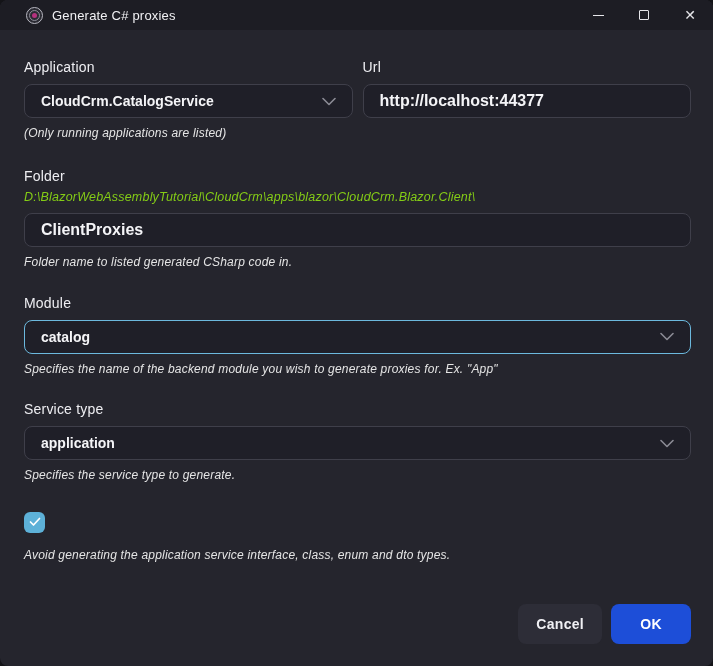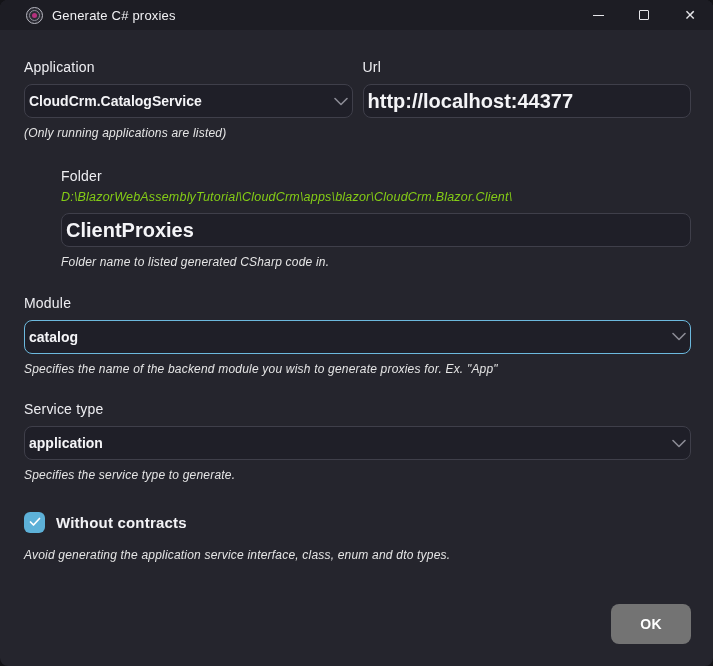--- a/index.html
+++ b/index.html
@@ -61,38 +61,38 @@
   .help-text {
     font-style: italic; font-size: 12px; color: #e5e5e5;
     margin-top: 7px; line-height: 1.45; letter-spacing: .2px;
   }
   .control {
     height: 34px; width: 100%;
     background: #1f1f28;
     border: 1px solid #3f3f4a;
     border-radius: 8px;
     display: flex; align-items: center;
-    padding: 0 4px;
+    padding: 0 16px;
     font-size: 14px; font-weight: 600; color: #f4f4f7;
     cursor: pointer;
   }
   .control .value { flex: 1; font-family: inherit; }
   .control input {
     flex: 1; background: transparent; border: none; outline: none;
-    color: #f4f4f7; font-size: 20px; font-weight: 600;
+    color: #f4f4f7; font-size: 16px; font-weight: 600;
     font-family: "Liberation Sans", "DejaVu Sans", sans-serif;
   }
   .control.focused { border-color: #6cb9de; }
   .chevron { flex: 0 0 auto; display: flex; align-items: center; color: #8b8b95; }
 
   .row-2col {
     display: grid; grid-template-columns: 1fr 1fr; column-gap: 10px;
   }
 
-  .section-folder { margin-top: 26px; margin-left: 37px; }
+  .section-folder { margin-top: 26px; }
   .folder-path {
     font-style: italic; font-size: 12.5px; color: #84cc16;
     margin-top: -3px; margin-bottom: 9px; letter-spacing: .2px;
   }
   .section-module { margin-top: 23px; }
   .section-service { margin-top: 23px; }
 
   .section-checkbox { margin-top: 27px; }
   .checkbox-row { display: flex; align-items: center; cursor: pointer; }
   .checkbox-box {
@@ -111,21 +111,21 @@
     display: flex; justify-content: flex-end; gap: 9px;
   }
   .btn {
     height: 40px; min-width: 80px;
     border: none; border-radius: 8px;
     font-size: 14px; font-weight: 700; letter-spacing: .3px;
     font-family: "Liberation Sans", "DejaVu Sans", sans-serif;
     cursor: pointer; padding: 0 18px;
   }
   .btn-cancel { background: #2d2d37; color: #f0f0f4; }
-  .btn-ok { background: #737373; color: #ffffff; }
+  .btn-ok { background: #1d4ed8; color: #ffffff; }
 </style>
 </head>
 <body>
 
 <div class="window">
 
   <div class="titlebar">
     <div class="app-logo"></div>
     <div class="title-text">Generate C# proxies</div>
     <div class="win-controls">
@@ -200,23 +200,23 @@
       <div class="help-text">Specifies the service type to generate.</div>
     </div>
 
     <div class="section-checkbox">
       <div class="checkbox-row">
         <span class="checkbox-box">
           <svg width="12" height="10" viewBox="0 0 12 10">
               <path d="M1.5 5 L4.5 8 L10.5 1.5" fill="none" stroke="#ffffff" stroke-width="1.7" stroke-linecap="round" stroke-linejoin="round"></path>
             </svg>
         </span>
-        <span class="checkbox-label">Without contracts</span>
       </div>
       <div class="help-text checkbox-help">Avoid generating the application service interface, class, enum and dto types.</div>
     </div>
 
     <div class="footer">
+      <button class="btn btn-cancel">Cancel</button>
       <button class="btn btn-ok">OK</button>
     </div>
 
   </div>
 </div>
 
 </body></html>

